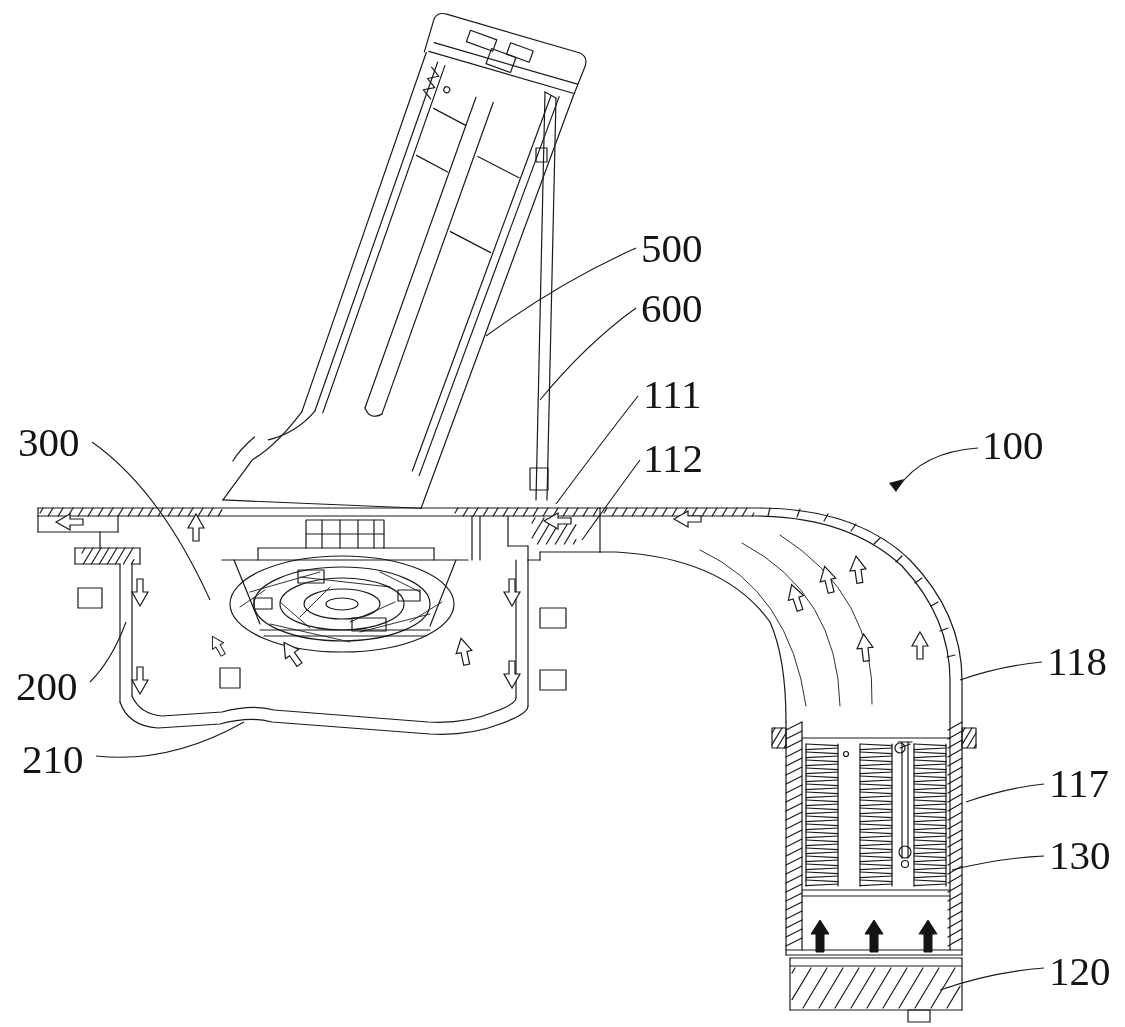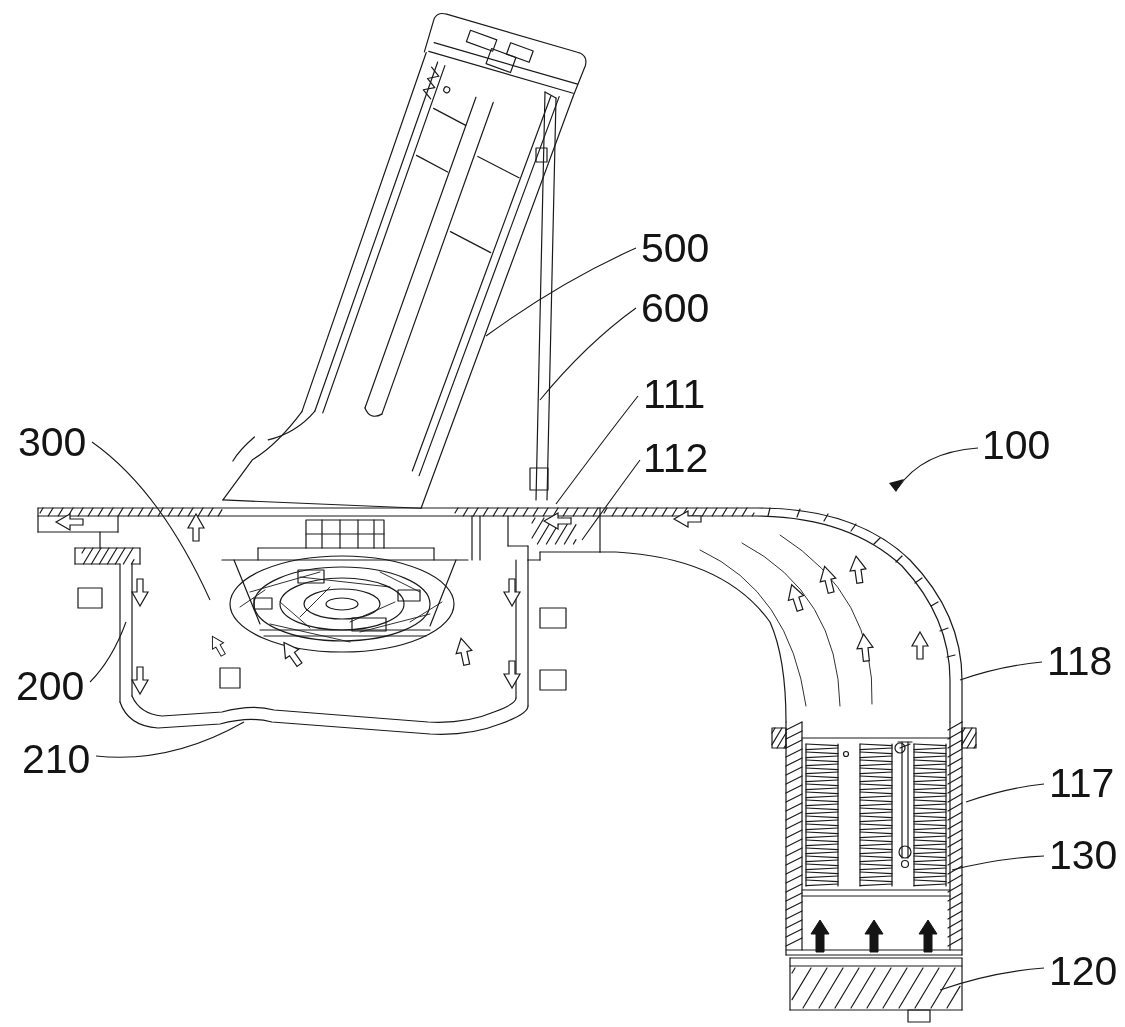--- a/index.html
+++ b/index.html
@@ -1,17 +1,17 @@
 <!DOCTYPE html>
 <html><head>
 <meta charset="utf-8">
 <style>
   html,body{margin:0;padding:0;background:#fff;}
   .canvas{position:relative;width:1125px;height:1027px;background:#fff;overflow:hidden;
-          font-family:Liberation Sans, sans-serif;}
+          font-family:Liberation Serif, serif;}
   svg{display:block}
   .draw path,.draw line,.draw rect,.draw ellipse,.draw circle,.draw polyline{
     stroke:#1a1a1a;fill:none;stroke-width:1.2;stroke-linecap:round;stroke-linejoin:round;}
   .thin path,.thin line{stroke-width:.9;}
   .leader path{stroke:#1a1a1a;fill:none;stroke-width:1.1;}
   .lbl{font-size:41px;fill:#141414;stroke:none;}
 </style>
 </head>
 <body>
 

